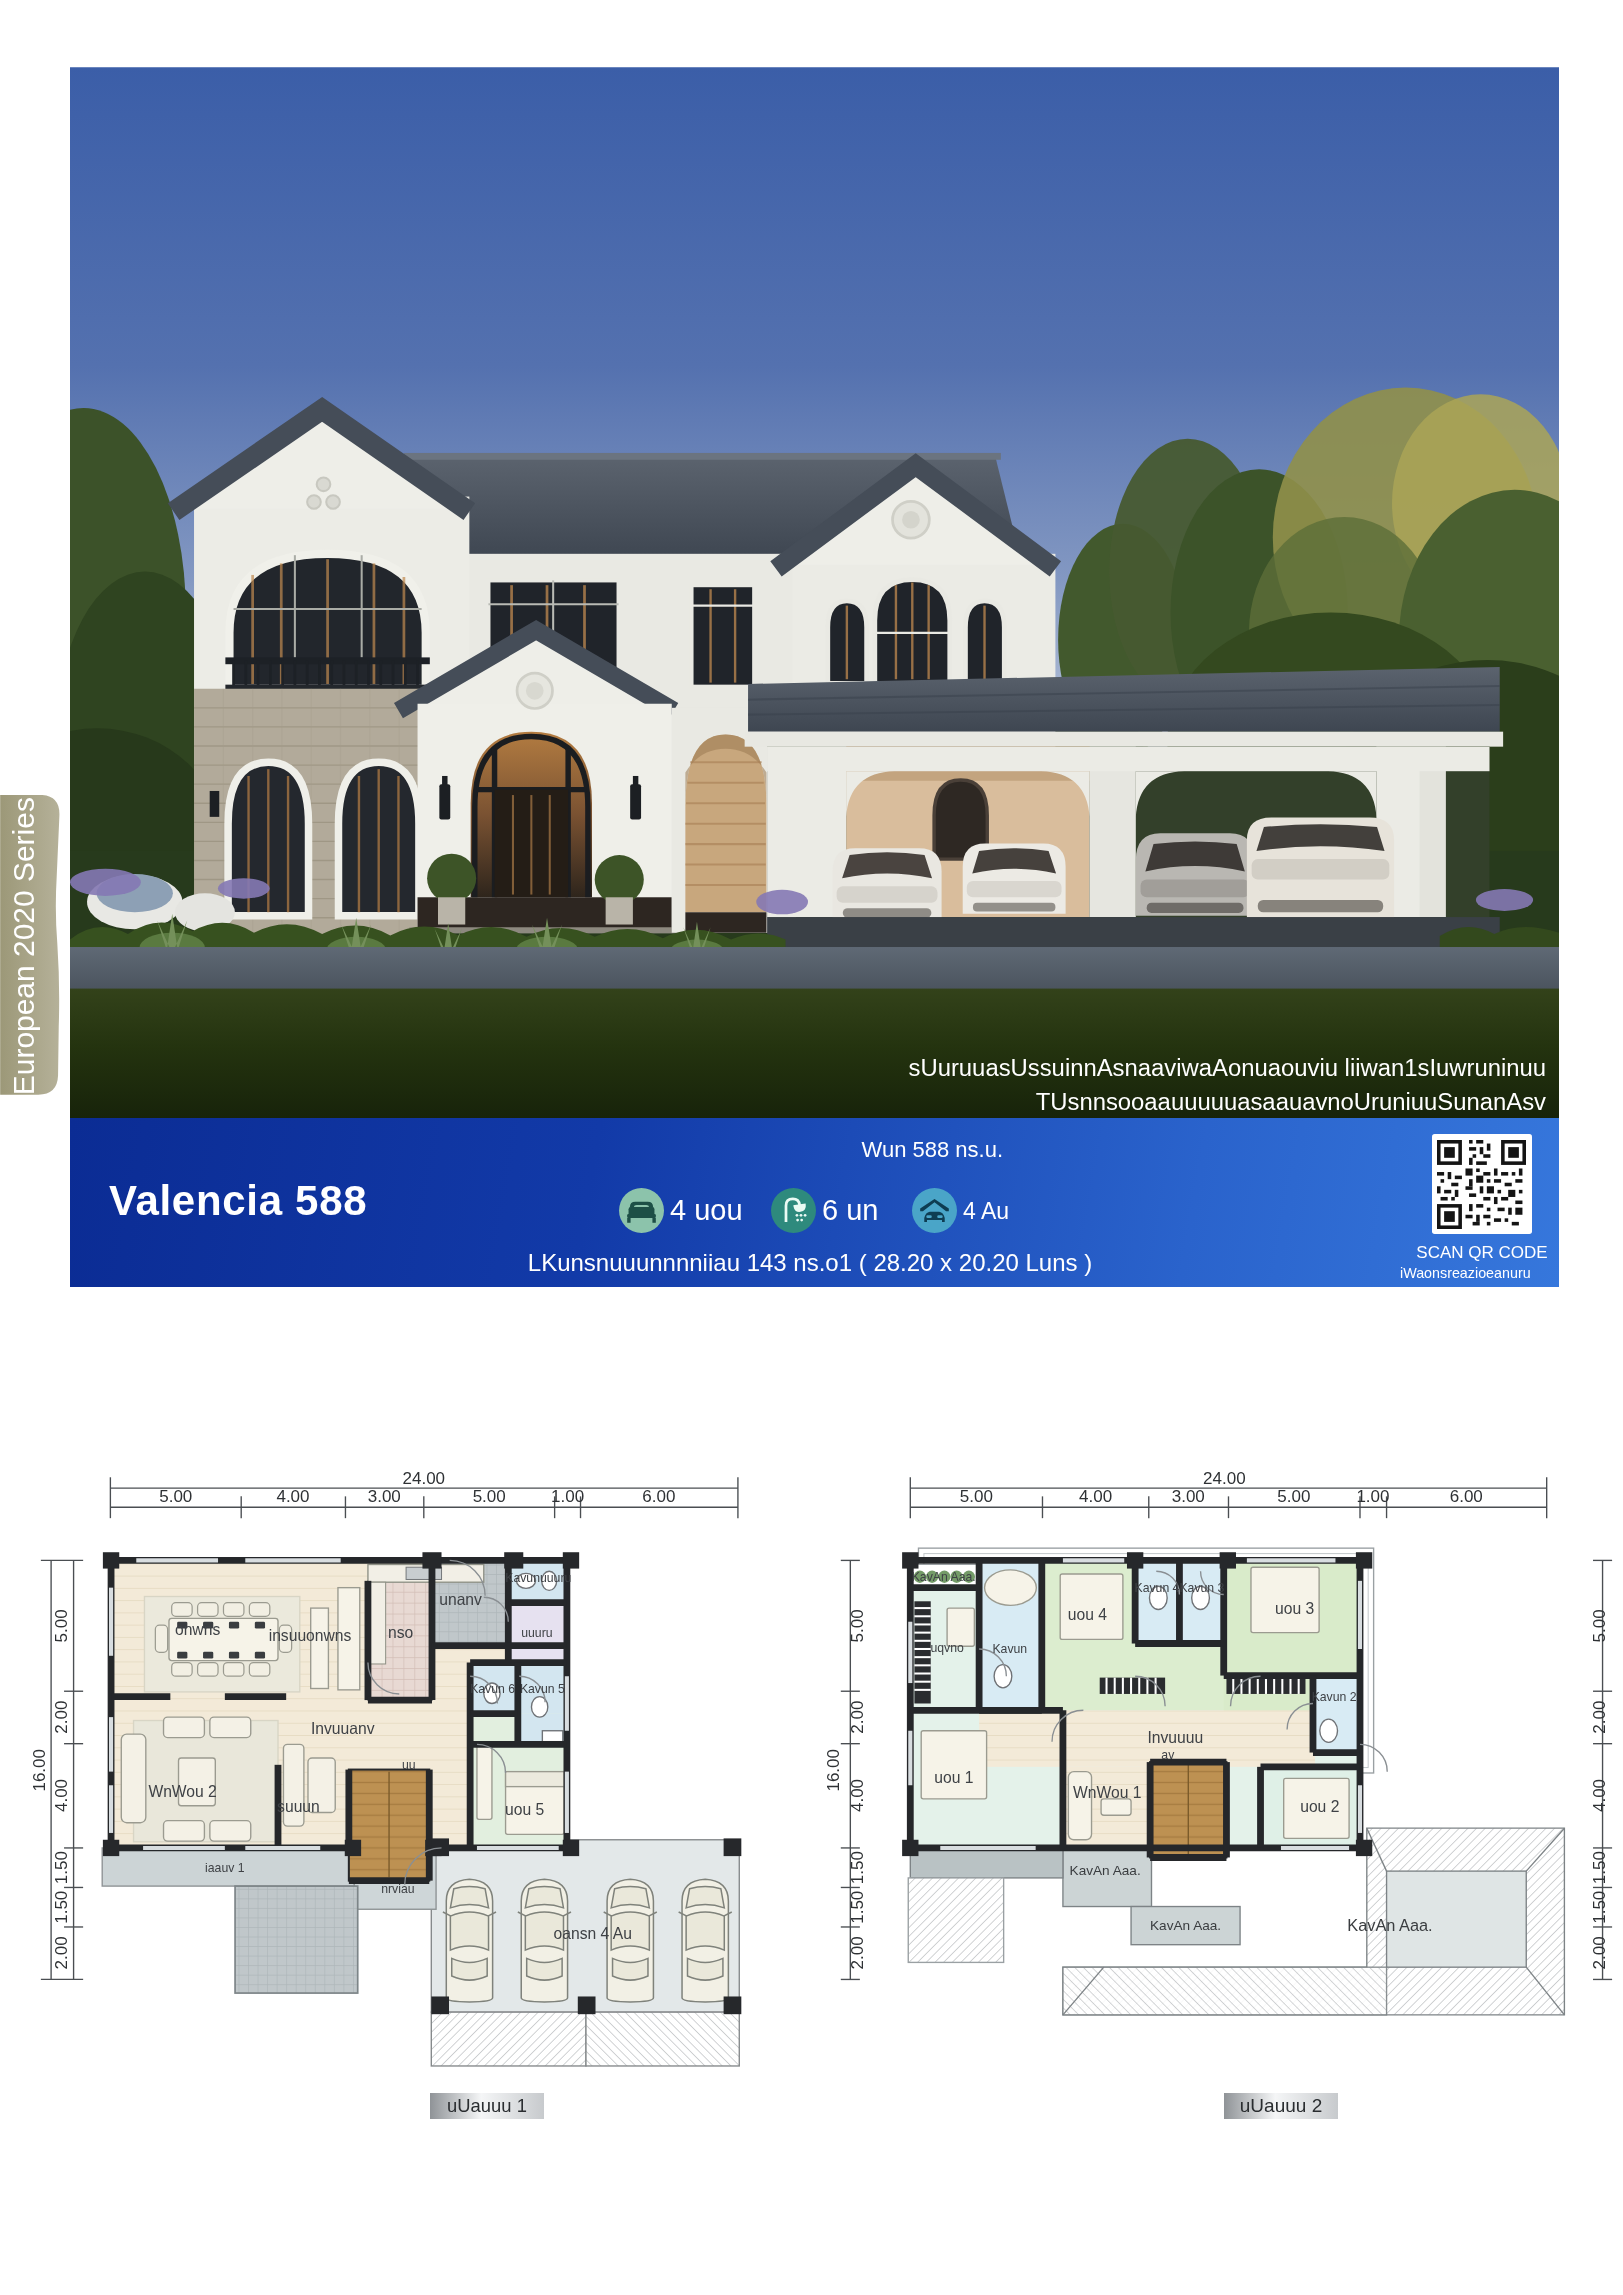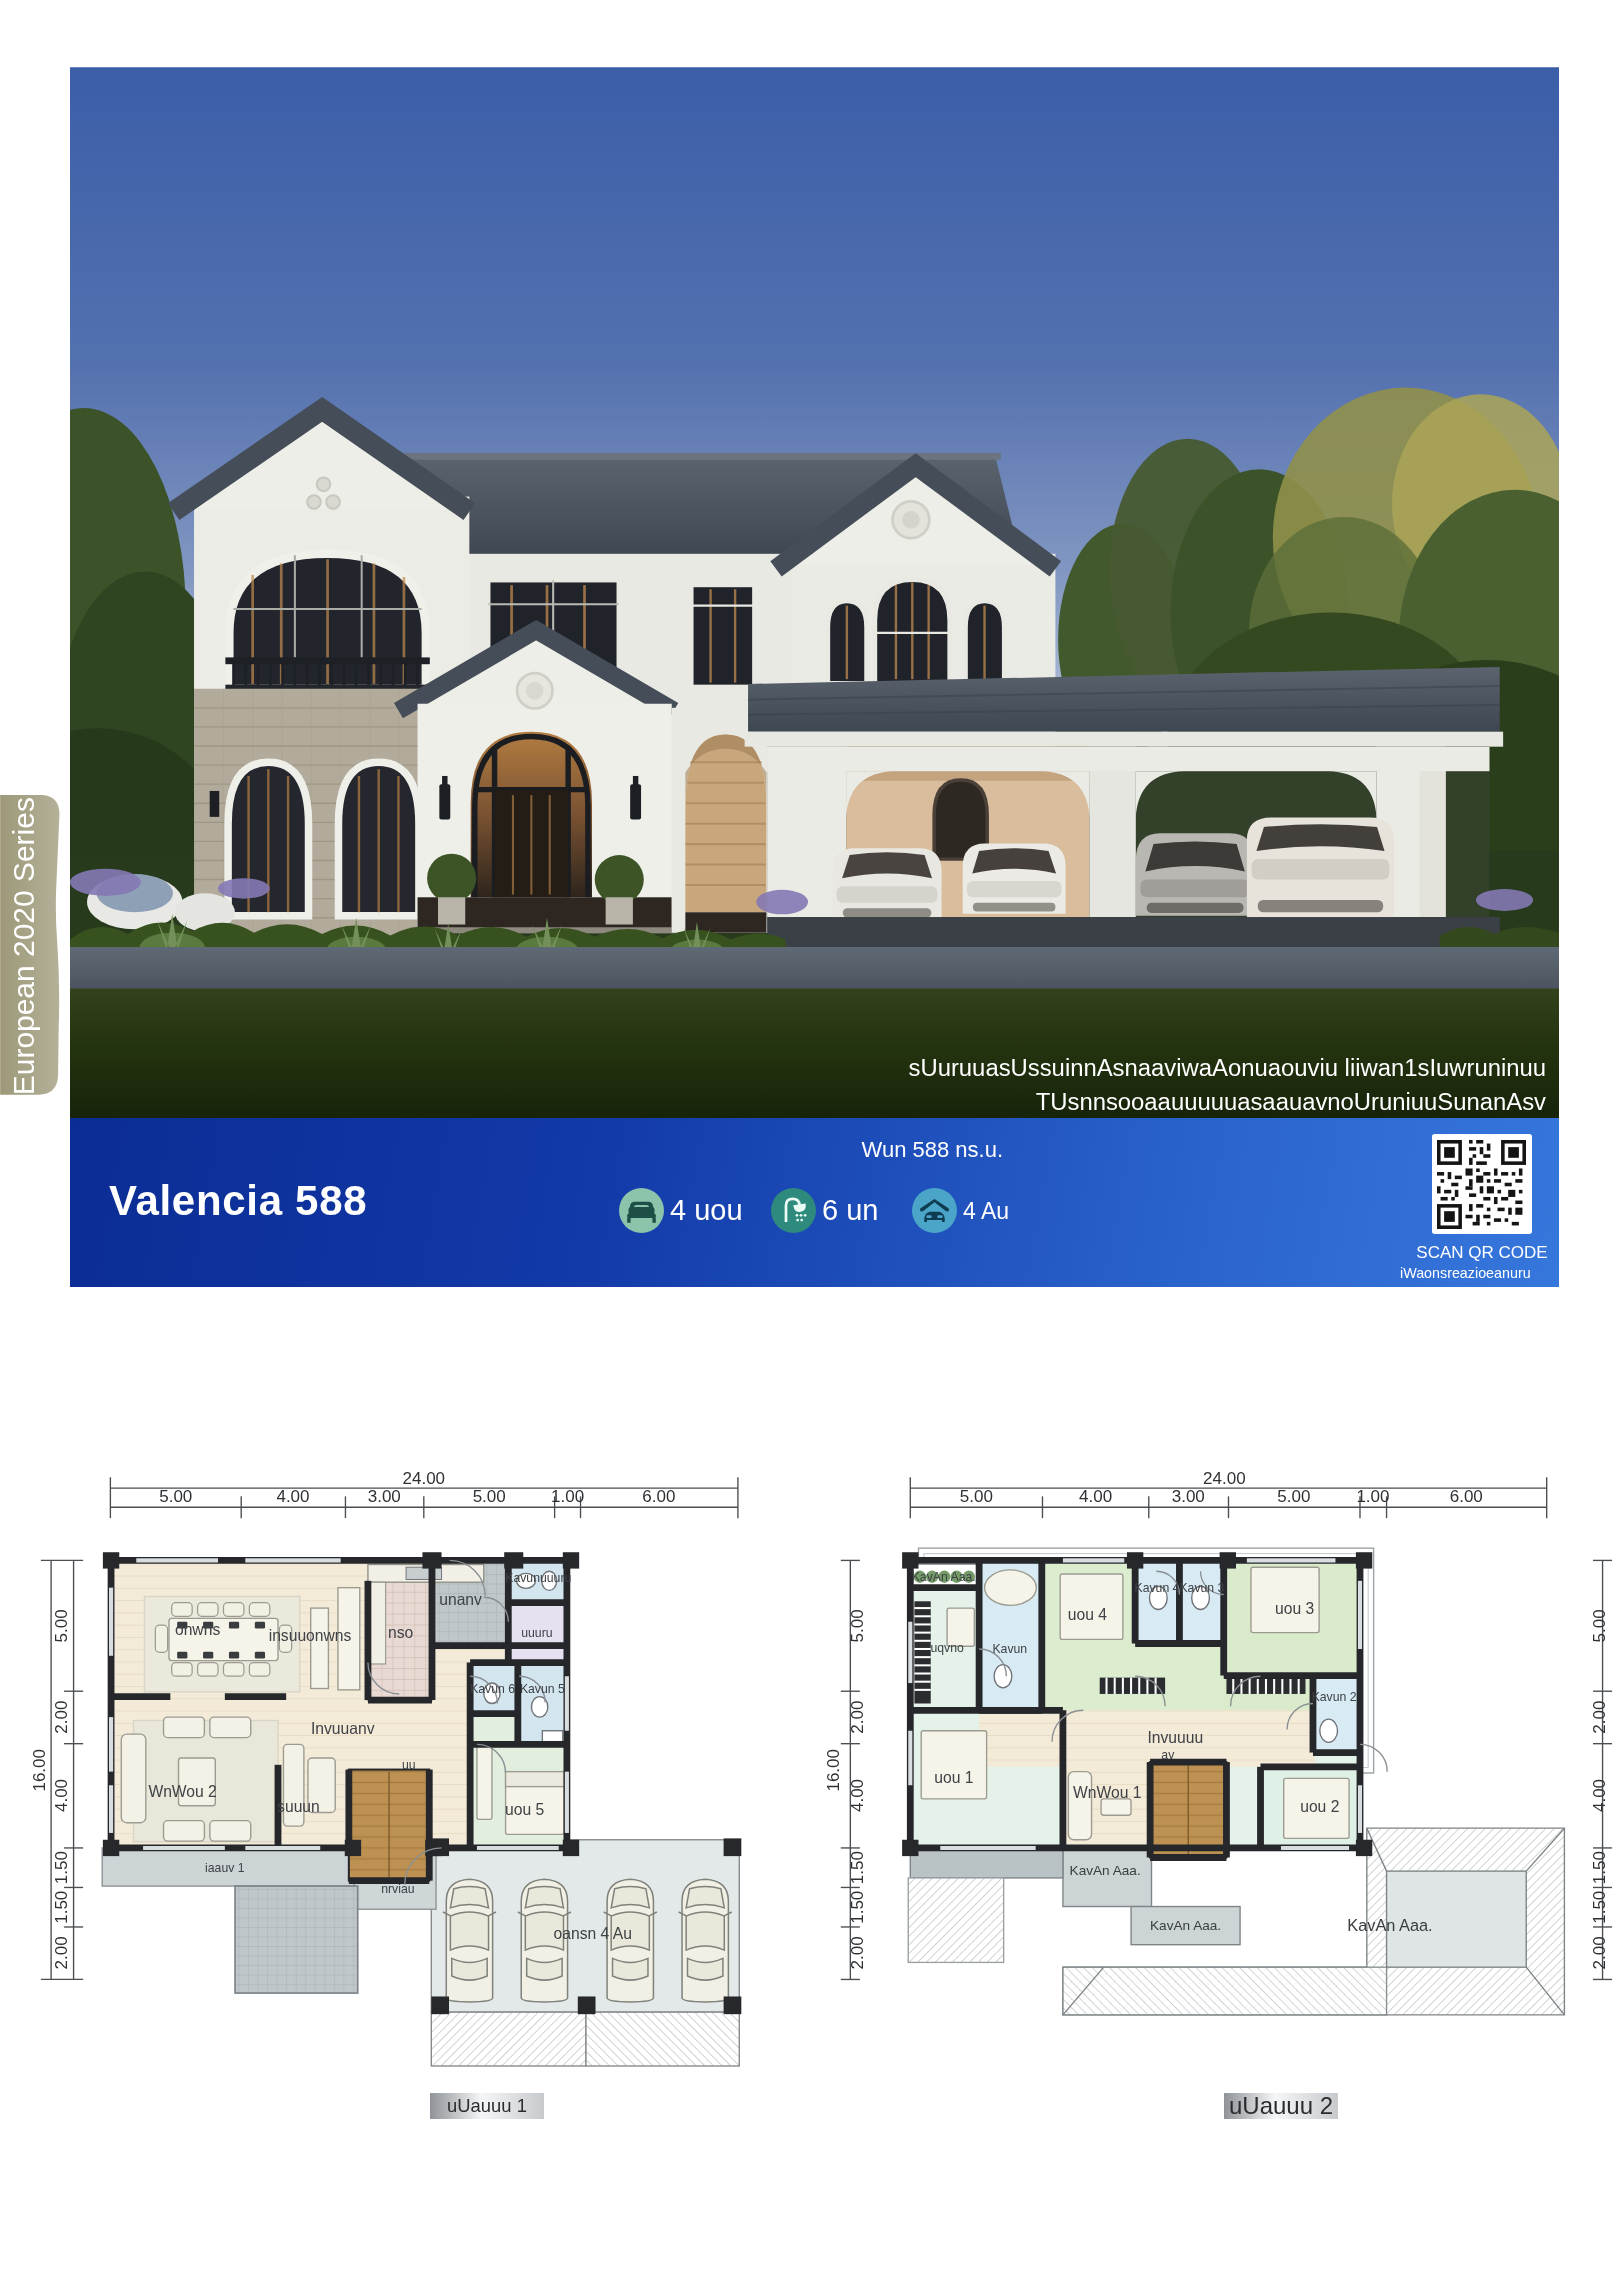--- a/index.html
+++ b/index.html
@@ -399,20 +399,21 @@
   <svg class="abs" style="left:842px;top:70px;" width="45" height="45" viewBox="0 0 66 66">
     <g fill="#0e3d52">
       <path d="M12,30 L33,16 L54,30 L54,34 L50,34 L33,21 L16,34 L12,34 Z"></path>
       <path d="M18,44 Q20,36 26,35 L40,35 Q46,36 48,44 L48,50 L44,50 L44,47 L22,47 L22,50 L18,50 Z"></path>
       <rect x="21" y="40" width="8" height="4" rx="2" fill="#4aa5c8"></rect>
       <rect x="37" y="40" width="8" height="4" rx="2" fill="#4aa5c8"></rect>
     </g>
   </svg>
   <div class="abs" style="left:893px;top:80px;font-size:23px;color:#ffffff;">4 Au</div>
 
+  <div class="abs" style="left:399px;top:131px;width:682px;text-align:center;font-size:24px;color:#ffffff;white-space:nowrap;">LKunsnuuunnnniiau 143 ns.o1 ( 28.20 x 20.20 Luns )</div>
 
   <div class="abs" style="left:1362px;top:16.4px;width:100px;height:100px;background:#ffffff;border-radius:2.7px;"></div>
   <svg class="abs" style="left:1367px;top:22px;" width="89" height="89" viewBox="0 0 25 25">
     <rect width="25" height="25" fill="#ffffff"></rect>
     <g fill="#141414">
       <rect x="0" y="0" width="7" height="7"></rect>
         <rect x="18" y="0" width="7" height="7"></rect>
         <rect x="0" y="18" width="7" height="7"></rect>
       <rect x="1" y="1" width="5" height="5" fill="#ffffff"></rect>
         <rect x="19" y="1" width="5" height="5" fill="#ffffff"></rect>
@@ -1003,14 +1004,14 @@
     <text x="1698" y="2336" text-anchor="middle">Kavun 4</text>
     <text x="1764" y="2336" text-anchor="middle">Kavun 3</text>
     <text x="1958" y="2496" text-anchor="middle">Kavun 2</text>
     <text x="1714" y="2581" text-anchor="middle">av</text>
   </g>
 </g>
 </svg>
 </div>
 
 <div class="abs" style="left:430px;top:2093px;width:114px;height:26px;background:linear-gradient(90deg,#8f9397,#f5f6f7 45%,#c7cacd);display:flex;align-items:center;justify-content:center;font-size:18.4px;color:#2a2d30;text-align:right;">uUauuu 1</div>
-<div class="abs" style="left:1224px;top:2093px;width:114px;height:26px;background:linear-gradient(90deg,#8f9397,#f5f6f7 45%,#c7cacd);display:flex;align-items:center;justify-content:center;font-size:24px;color:#2a2d30;">uUauuu 2</div>
+<div class="abs" style="left:1224px;top:2093px;width:114px;height:26px;background:linear-gradient(90deg,#8f9397,#f5f6f7 45%,#c7cacd);display:flex;align-items:center;justify-content:center;font-size:19px;color:#2a2d30;">uUauuu 2</div>
 
 
 </body></html>

